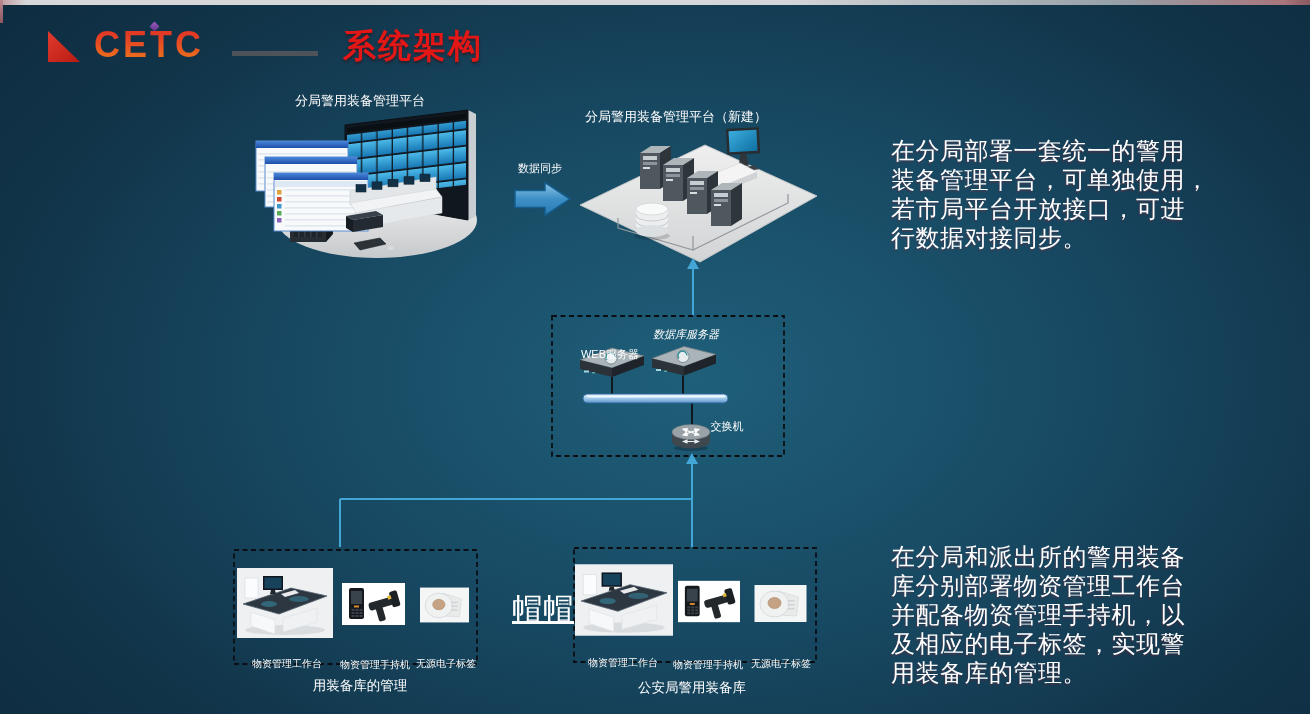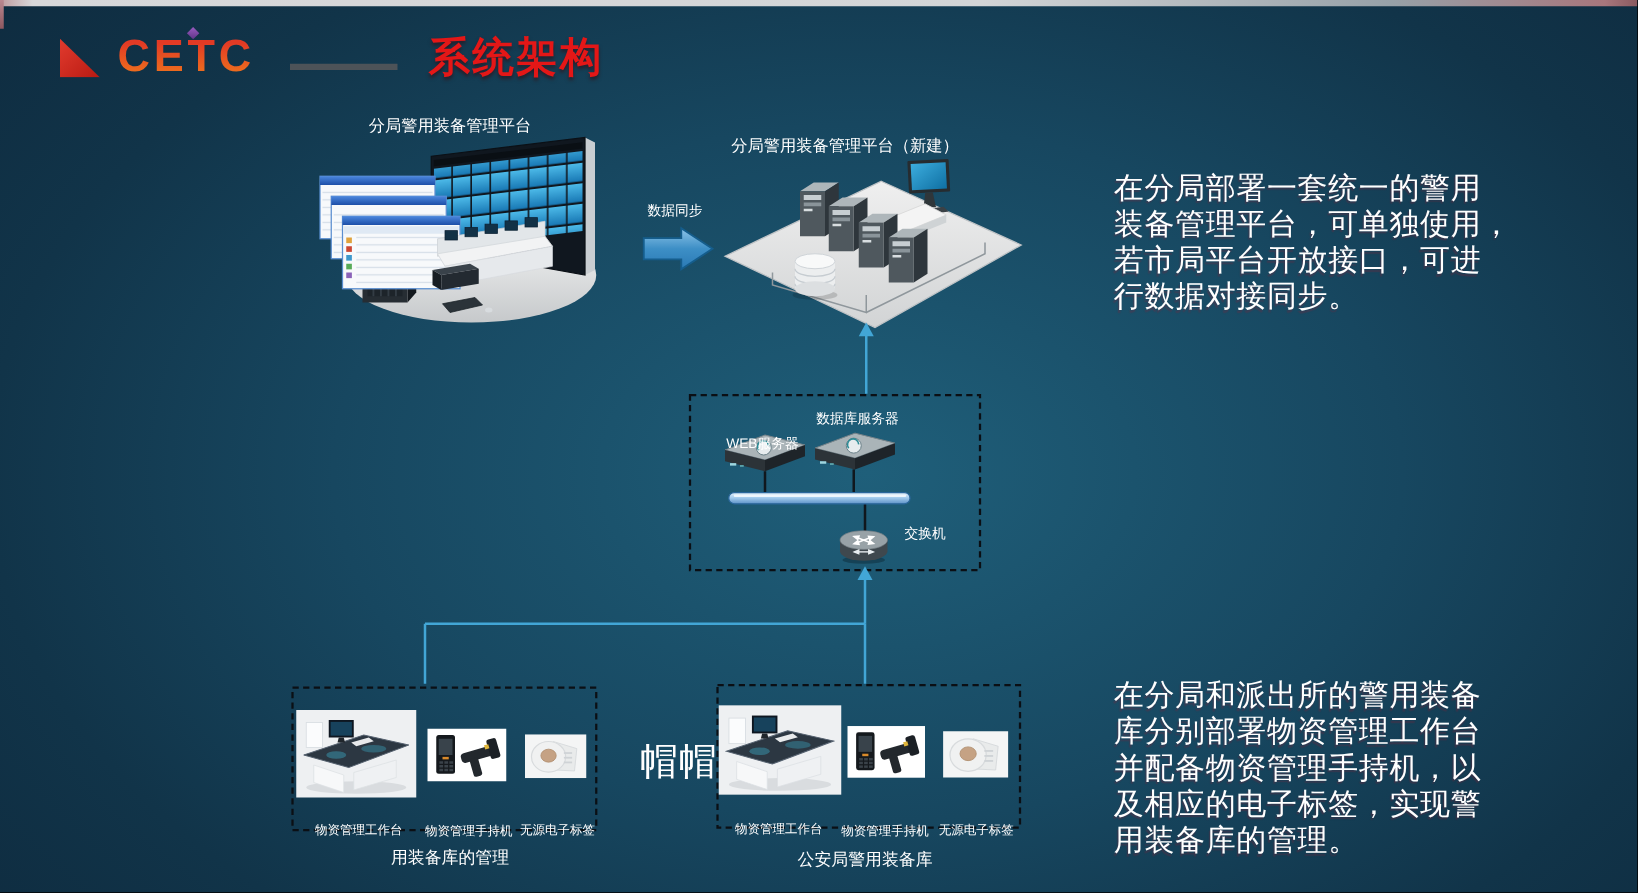--- a/index.html
+++ b/index.html
@@ -292,22 +292,22 @@
         <path d="M686,441.5 H696" fill="none"></path>
         <polygon points="683.4,441.5 687,440 687,443"></polygon>
         <polygon points="698.6,441.5 695,440 695,443"></polygon>
       </g>
     </g>
   </svg>
 
   <div class="small-label" style="left:540px;top:161px;">数据同步</div>
 
   <div class="small-label" style="left:610px;top:327px;margin-top:20px;">WEB服务器</div>
-  <div class="small-label" style="left:686px;top:327px;">数据库服务器</div>
-  <div class="small-label" style="left:727px;top:419px;margin-left:13px;">交换机</div>
+  <div class="small-label" style="left:686px;top:327px;font-style:italic;">数据库服务器</div>
+  <div class="small-label" style="left:727px;top:419px;">交换机</div>
 
   <svg class="abs" style="left:237px;top:568px;" width="96" height="70" viewBox="0 0 96 70">
     <rect width="96" height="70" fill="#eef0f2"></rect>
     <ellipse cx="48" cy="62" rx="40" ry="5" fill="#d9dcdf"></ellipse>
     <polygon points="6,36 54,20 90,28 42,46" fill="#2c3742" stroke="#566270" stroke-width="0.8"></polygon>
     <ellipse cx="32" cy="36" rx="8" ry="3" fill="#3ec3e0" opacity="0.35"></ellipse>
     <ellipse cx="62" cy="31" rx="10" ry="3" fill="#3ec3e0" opacity="0.3"></ellipse>
     <rect x="8" y="10" width="13" height="20" fill="#fbfcfd" stroke="#d9dee2" stroke-width="0.7"></rect>
     <rect x="26" y="8" width="20" height="14" fill="#0e1620"></rect>
     <rect x="27.5" y="9.5" width="17" height="11" fill="#17425c"></rect>
@@ -407,21 +407,21 @@
   <div class="item-label" style="left:287px;top:641px;">物资管理工作台</div>
   <div class="item-label" style="left:375px;top:642px;">物资管理手持机</div>
   <div class="item-label" style="left:446px;top:641px;">无源电子标签</div>
   <div class="item-label" style="left:623px;top:640px;">物资管理工作台</div>
   <div class="item-label" style="left:708px;top:642px;">物资管理手持机</div>
   <div class="item-label" style="left:781px;top:641px;">无源电子标签</div>
 
   <div class="caption" style="left:360px;top:677px;">用装备库的管理</div>
   <div class="caption" style="left:692px;top:679px;">公安局警用装备库</div>
 
-  <div class="artifact" style="left:512px;top:589px;">帽帽</div>
+  <div class="artifact" style="left:512px;top:589px;text-decoration:underline;">帽帽</div>
 
   <div class="note" style="left:891px;top:542px;">在分局和派出所的警用装备
 库分别部署物资管理工作台
 并配备物资管理手持机，以
 及相应的电子标签，实现警
 用装备库的管理。</div>
   <div class="note" style="left:891px;top:136px;">在分局部署一套统一的警用
 装备管理平台，可单独使用，
 若市局平台开放接口，可进
 行数据对接同步。</div>

